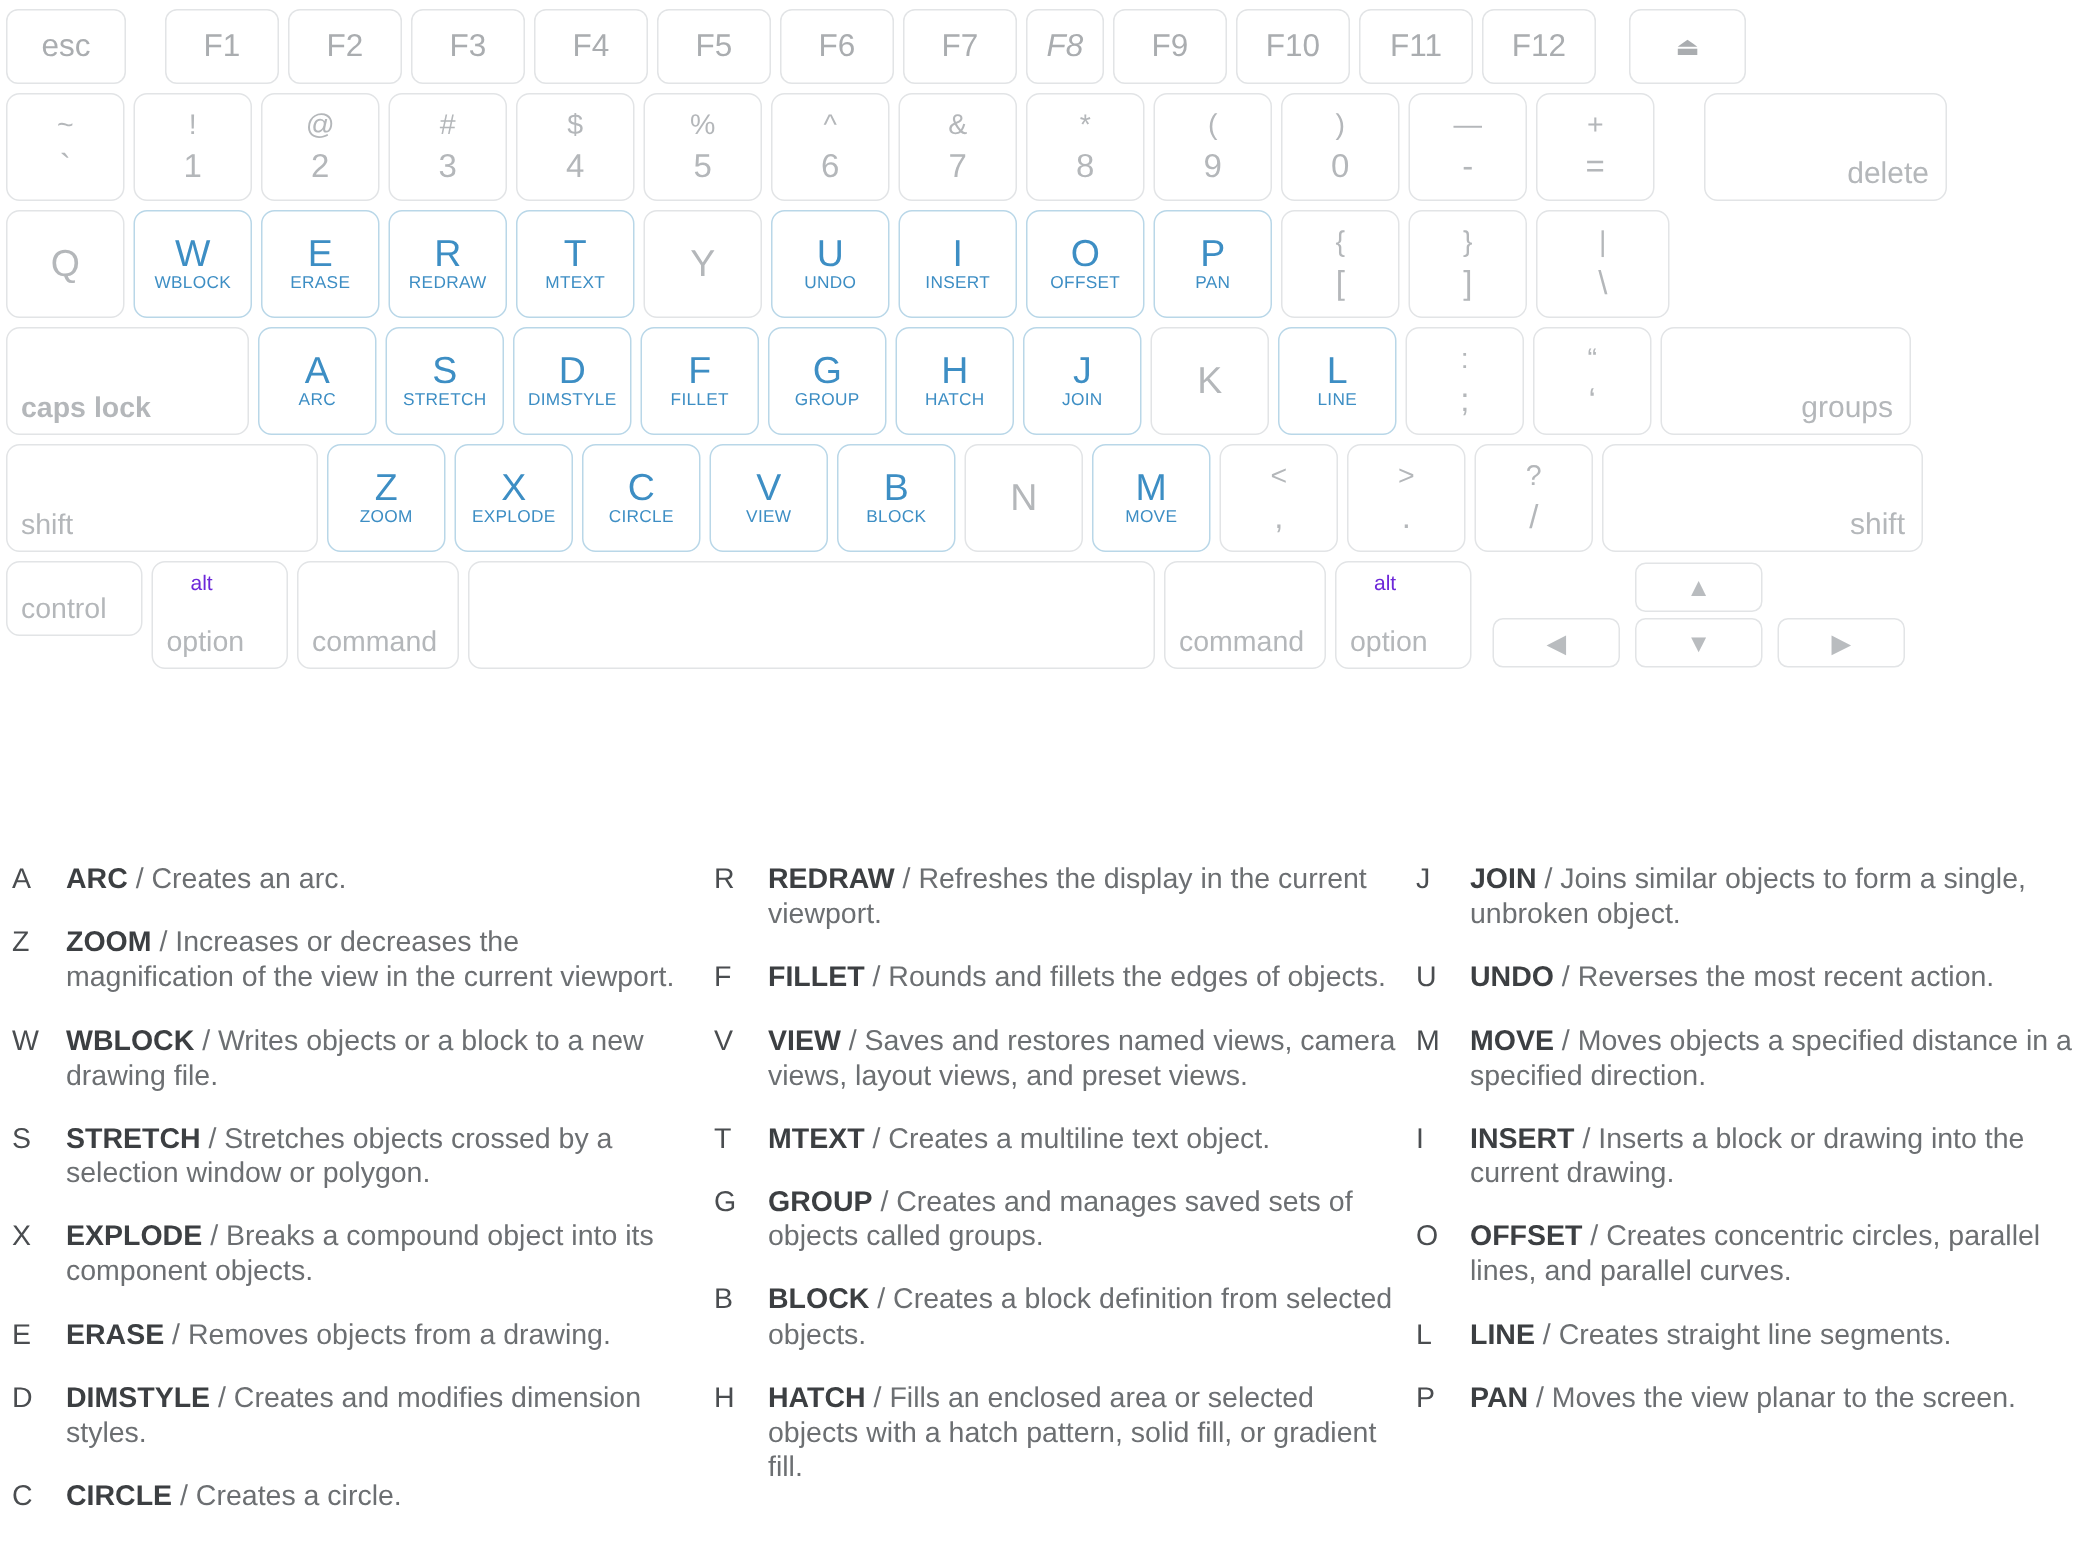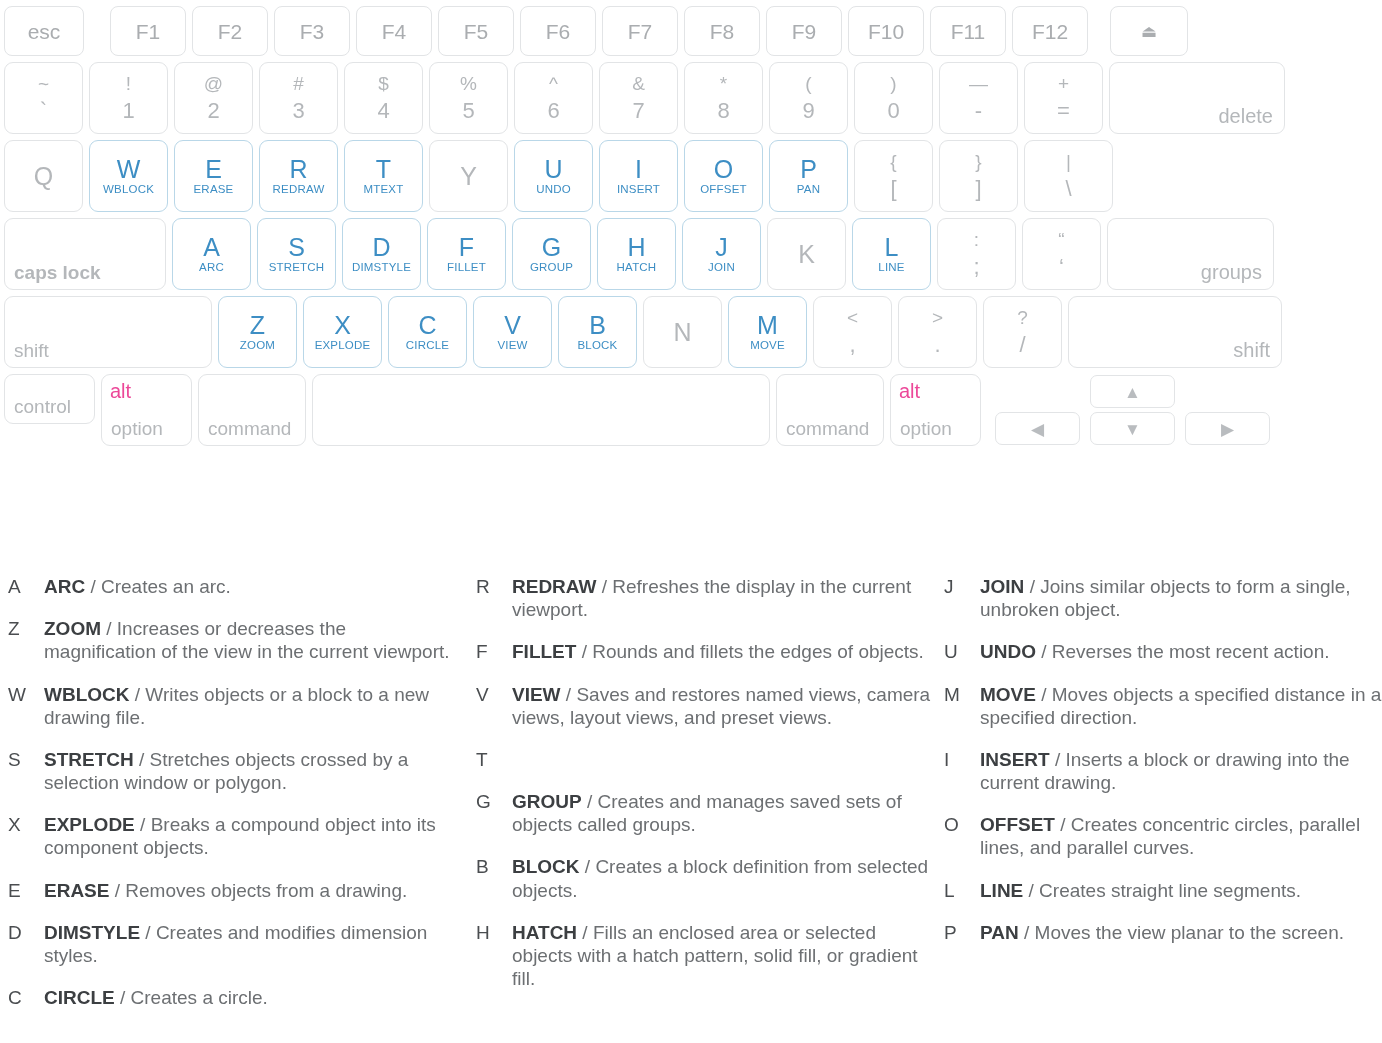--- a/index.html
+++ b/index.html
@@ -82,24 +82,24 @@
   .lbl-br {
     position: absolute;
     right: 11px;
     bottom: 7px;
     font-size: 20px;
     color: #b4b7ba;
     line-height: 1;
   }
   .lbl-tl {
     position: absolute;
-    left: 8px;
+    left: 25px;
     top: 6px;
-    font-size: 20px;
-    color: #ec4899;
+    font-size: 14px;
+    color: #6d28d9;
     line-height: 1;
   }
 
   
   .cmd {
     position: absolute;
     left: 0; right: 0;
     top: 0; bottom: 0;
     display: flex;
     flex-direction: column;
@@ -189,21 +189,21 @@
       </div>
       <div class="key fn-row-key" style="width: 76px;">
         <div class="glyph-center">F5</div>
       </div>
       <div class="key fn-row-key" style="width: 76px;">
         <div class="glyph-center">F6</div>
       </div>
       <div class="key fn-row-key" style="width: 76px;">
         <div class="glyph-center">F7</div>
       </div>
-      <div class="key fn-row-key" style="width: 76px;">
+      <div class="key fn-row-key" style="width: 52px; font-style: italic;">
         <div class="glyph-center">F8</div>
       </div>
       <div class="key fn-row-key" style="width: 76px;">
         <div class="glyph-center">F9</div>
       </div>
       <div class="key fn-row-key" style="width: 76px;">
         <div class="glyph-center">F10</div>
       </div>
       <div class="key fn-row-key" style="width: 76px;">
         <div class="glyph-center">F11</div>
@@ -287,21 +287,21 @@
           <div class="up">—</div>
           <div class="lo">-</div>
         </div>
       </div>
       <div class="key" style="width: 79px; height: 72px;">
         <div class="dual">
           <div class="up">+</div>
           <div class="lo">=</div>
         </div>
       </div>
-      <div class="key" style="width: 176px; height: 72px;">
+      <div class="key" style="width: 162px; height: 72px; margin-left: 27px;">
         <div class="lbl-br">delete</div>
       </div>
     </div>
   <div class="kb-row" id="row-tab">
       <div class="key inactive" style="width: 79px; height: 72px;">
         <div class="cmd">
           <div class="letter">Q</div>
         </div>
       </div>
       <div class="key active" style="width: 79px; height: 72px;">
@@ -595,20 +595,21 @@
       <div class="leg-item">
         <div class="leg-key">F</div>
         <div class="leg-text"><span class="cmdname">FILLET</span> / Rounds and fillets the edges of objects.</div>
       </div>
       <div class="leg-item">
         <div class="leg-key">V</div>
         <div class="leg-text"><span class="cmdname">VIEW</span> / Saves and restores named views, camera views, layout views, and preset views.</div>
       </div>
       <div class="leg-item">
         <div class="leg-key">T</div>
+        <div class="leg-text"><span class="cmdname">MTEXT</span> / Creates a multiline text object.</div>
       </div>
       <div class="leg-item">
         <div class="leg-key">G</div>
         <div class="leg-text"><span class="cmdname">GROUP</span> / Creates and manages saved sets of objects called groups.</div>
       </div>
       <div class="leg-item">
         <div class="leg-key">B</div>
         <div class="leg-text"><span class="cmdname">BLOCK</span> / Creates a block definition from selected objects.</div>
       </div>
       <div class="leg-item">

